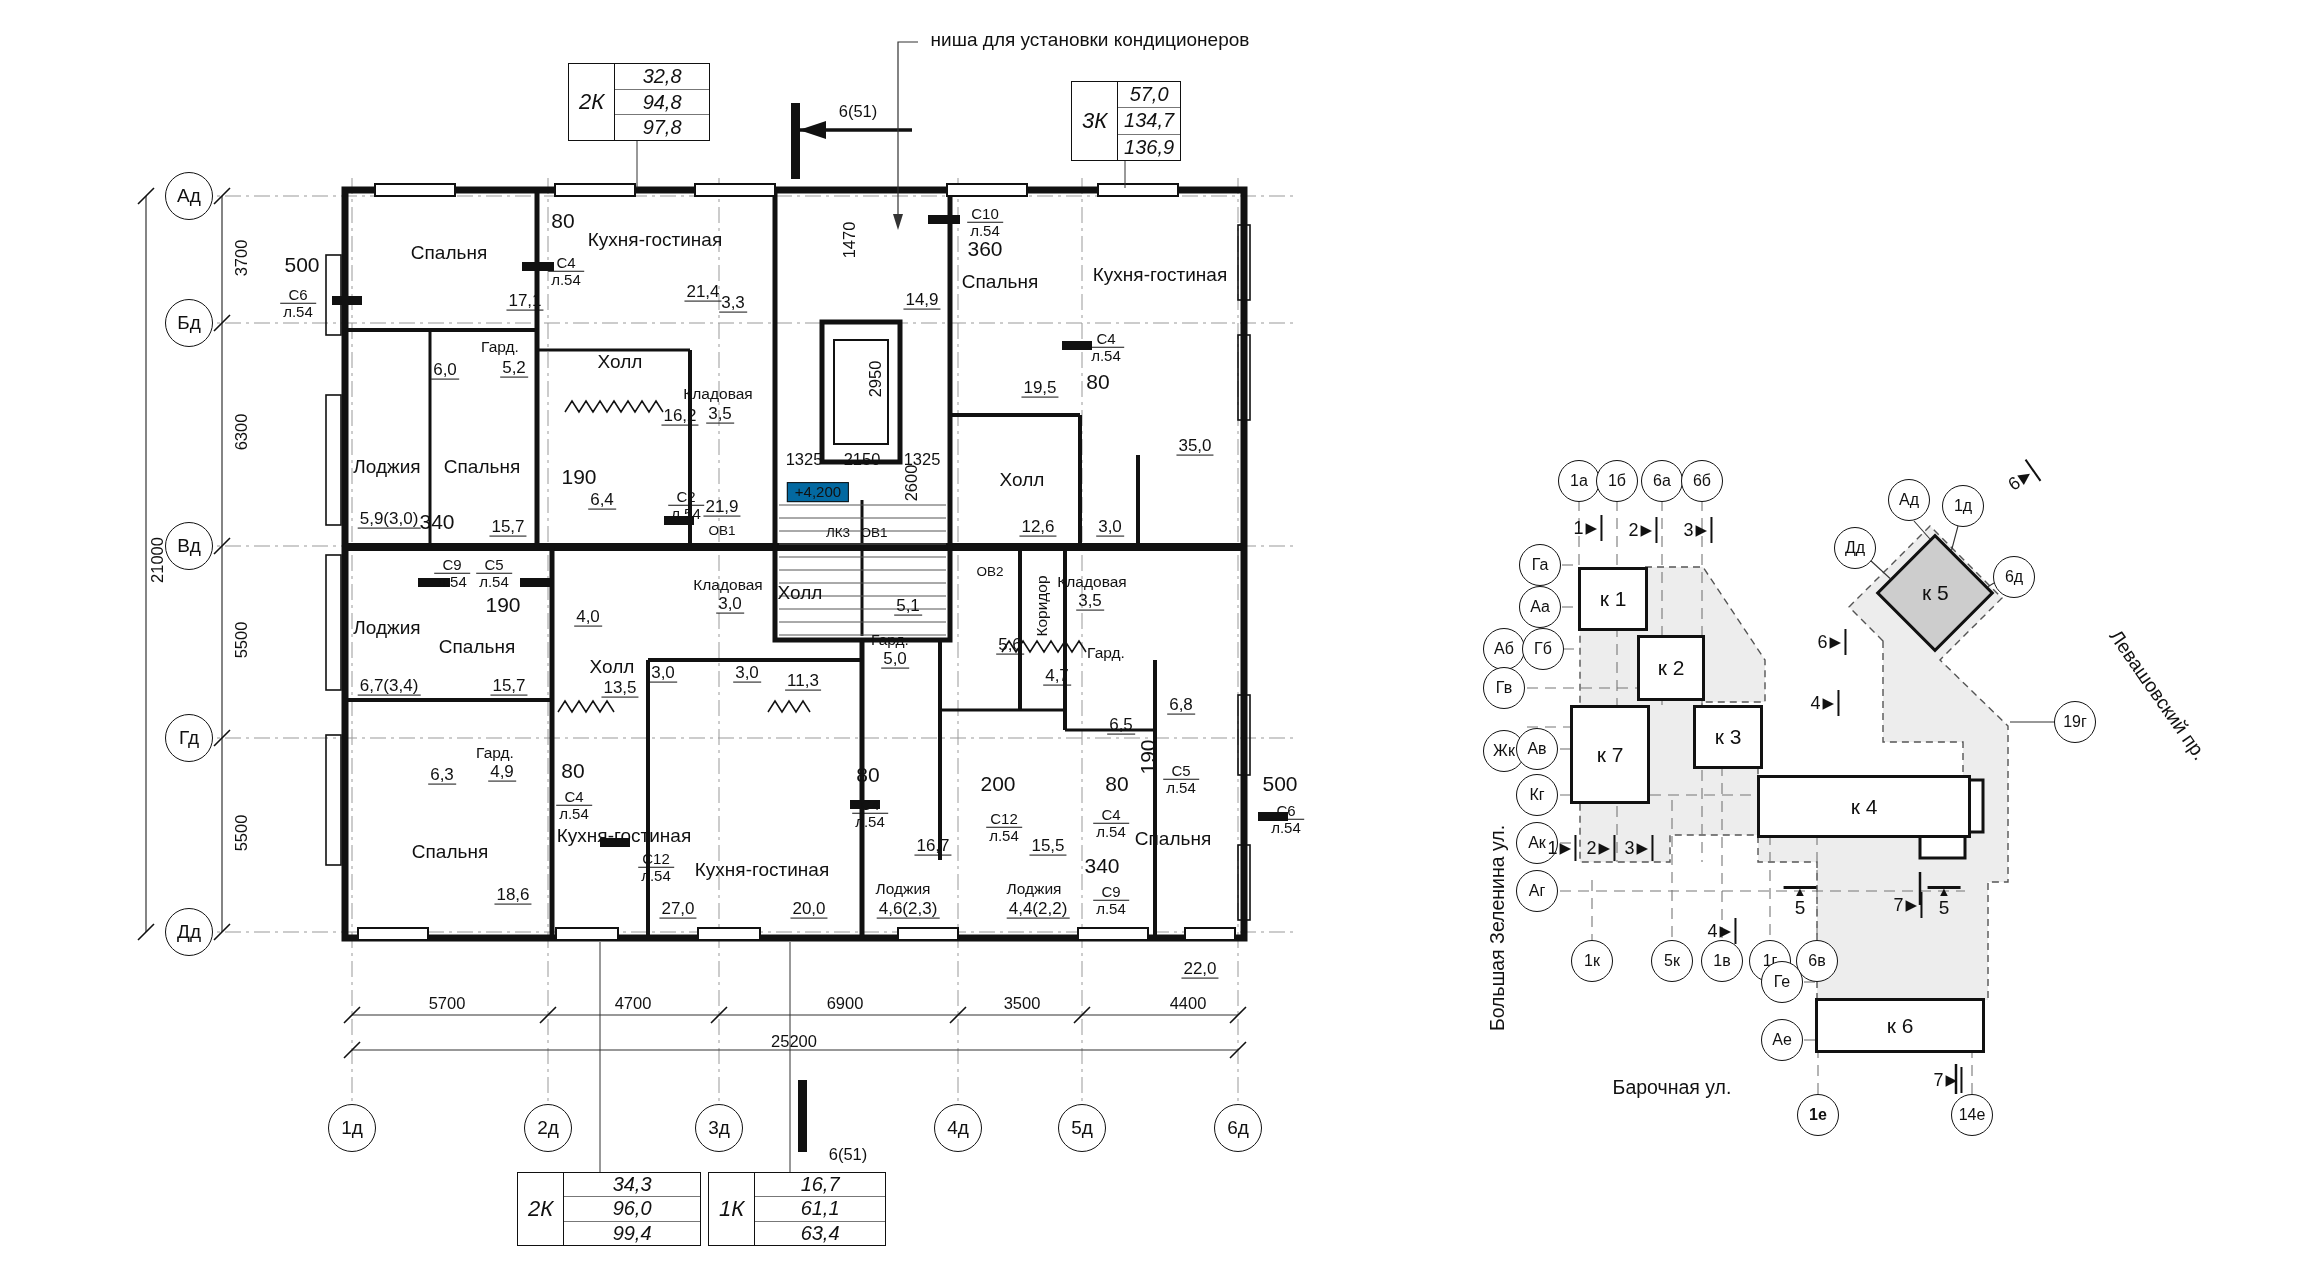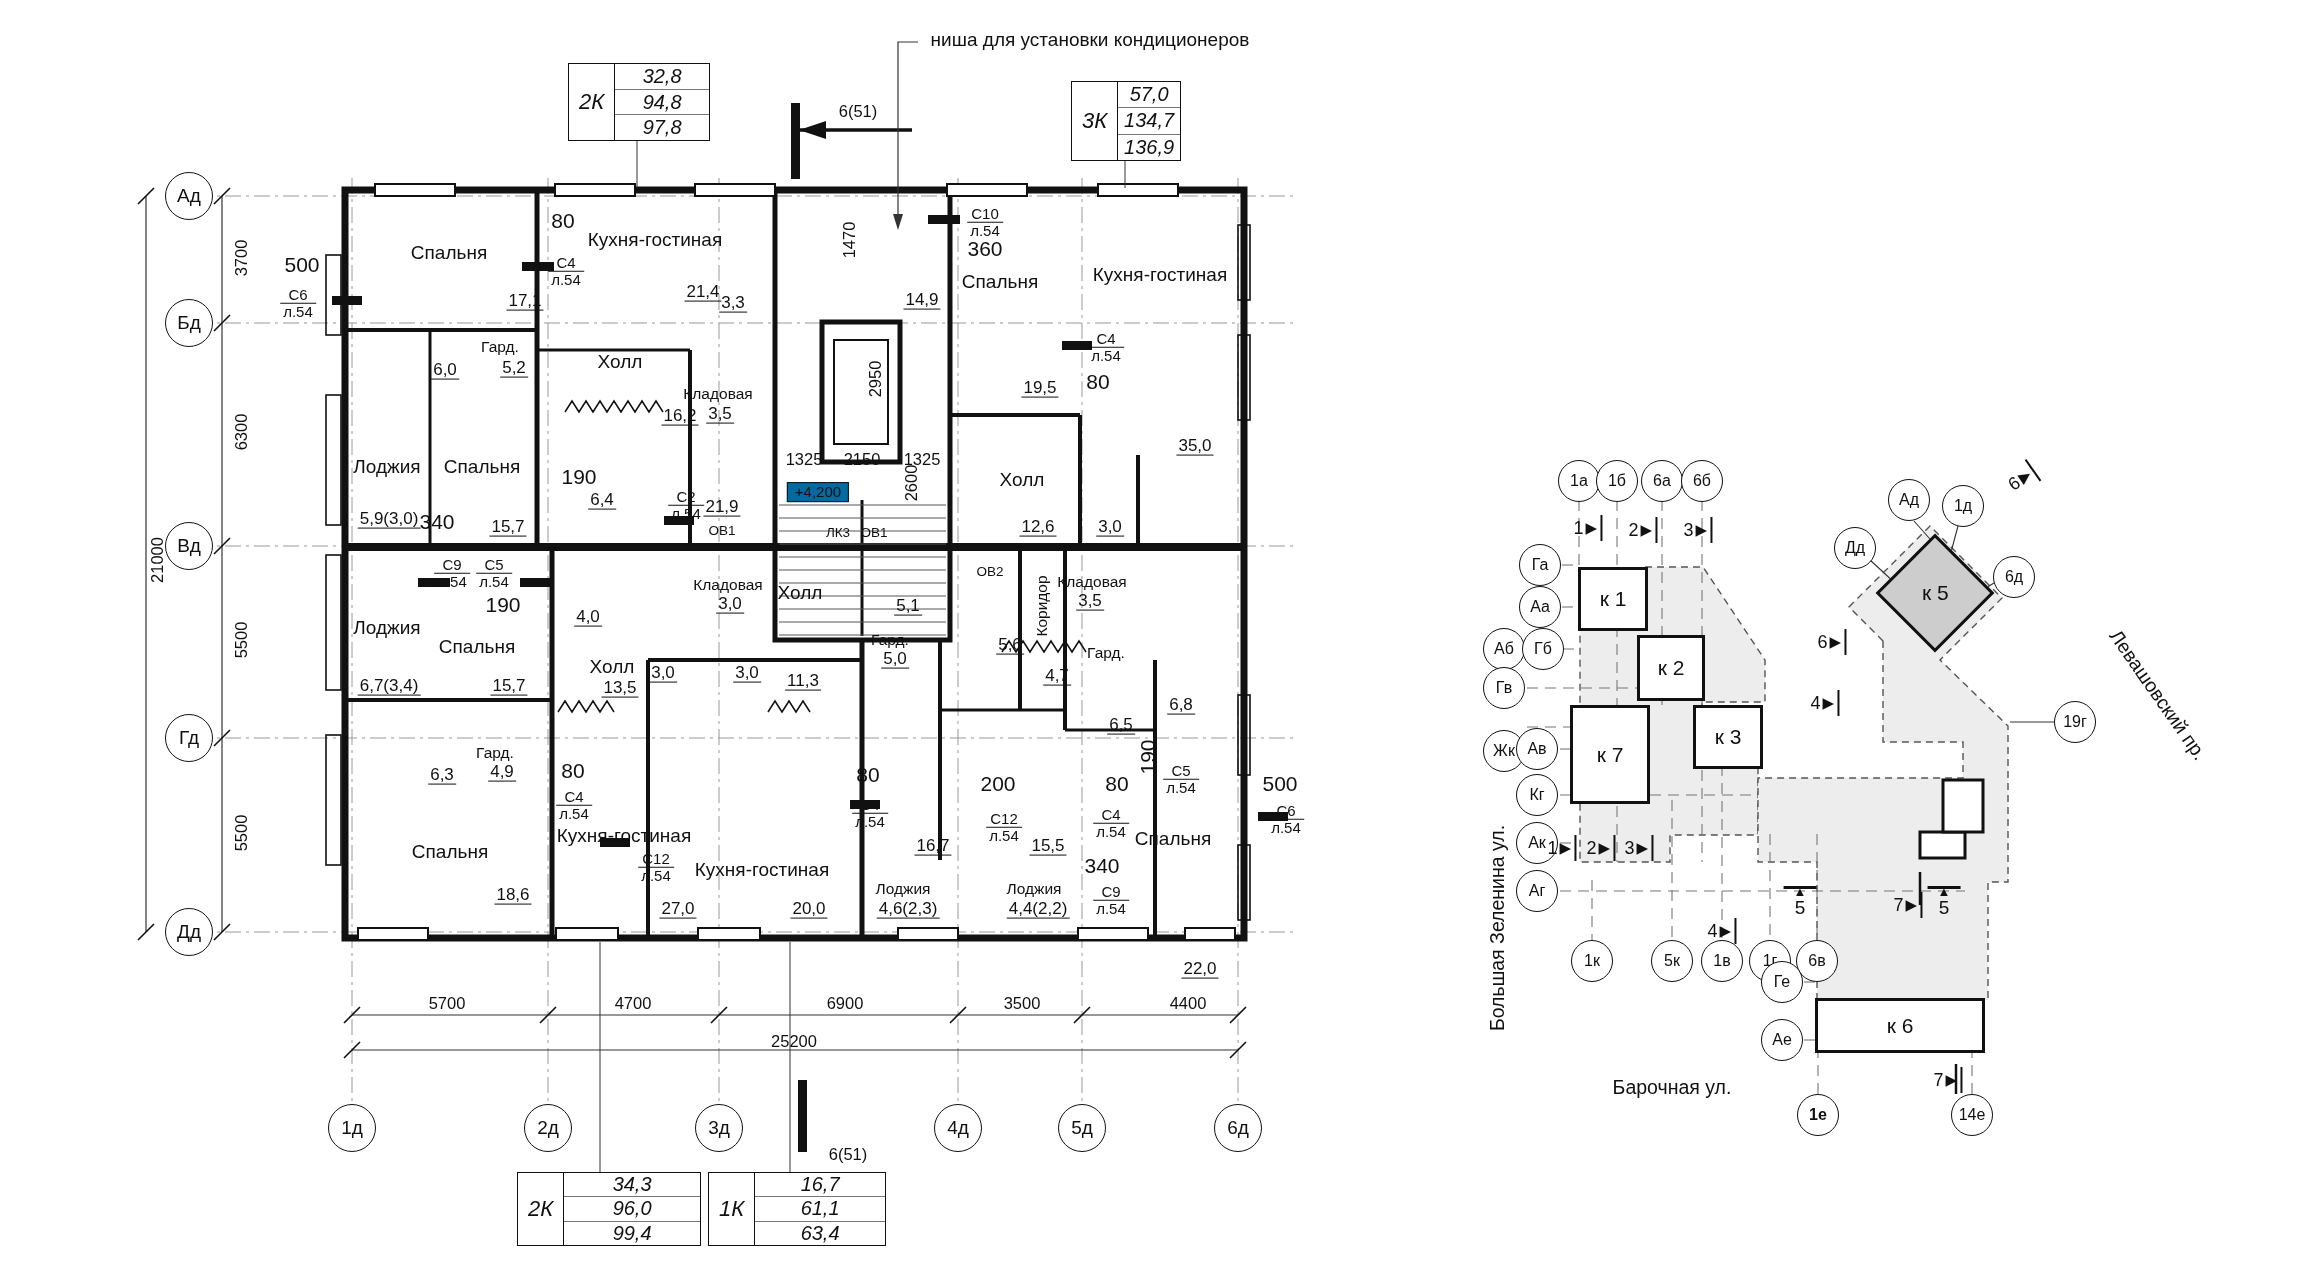--- a/index.html
+++ b/index.html
@@ -395,20 +395,21 @@
         <div class="avals">
           <div class="aval">16,7</div>
           <div class="aval">61,1</div>
           <div class="aval">63,4</div>
         </div>
       </div>
       <div class="bld" style="left: 1578px; top: 567px; width: 64px; height: 58px;">к 1</div>
       <div class="bld" style="left: 1637px; top: 635px; width: 62px; height: 60px;">к 2</div>
       <div class="bld" style="left: 1570px; top: 705px; width: 74px; height: 93px;">к 7</div>
       <div class="bld" style="left: 1693px; top: 705px; width: 64px; height: 58px;">к 3</div>
+      <div class="bld" style="left: 1757px; top: 775px; width: 208px; height: 57px;">к 4</div>
       <div class="bld" style="left: 1815px; top: 998px; width: 164px; height: 49px;">к 6</div>
       <div class="bld" style="left: 1893px; top: 551px; width: 78px; height: 78px; background: rgb(205, 205, 205); transform: rotate(45deg);">
         <span style="transform: rotate(-45deg);">к 5</span>
       </div>
       <div class="bub sm" style="left: 1579px; top: 481px;">1а</div>
       <div class="bub sm" style="left: 1617px; top: 481px;">1б</div>
       <div class="bub sm" style="left: 1662px; top: 481px;">6а</div>
       <div class="bub sm" style="left: 1702px; top: 481px;">6б</div>
       <div class="bub sm" style="left: 1540px; top: 565px;">Га</div>
       <div class="bub sm" style="left: 1540px; top: 607px;">Аа</div>

